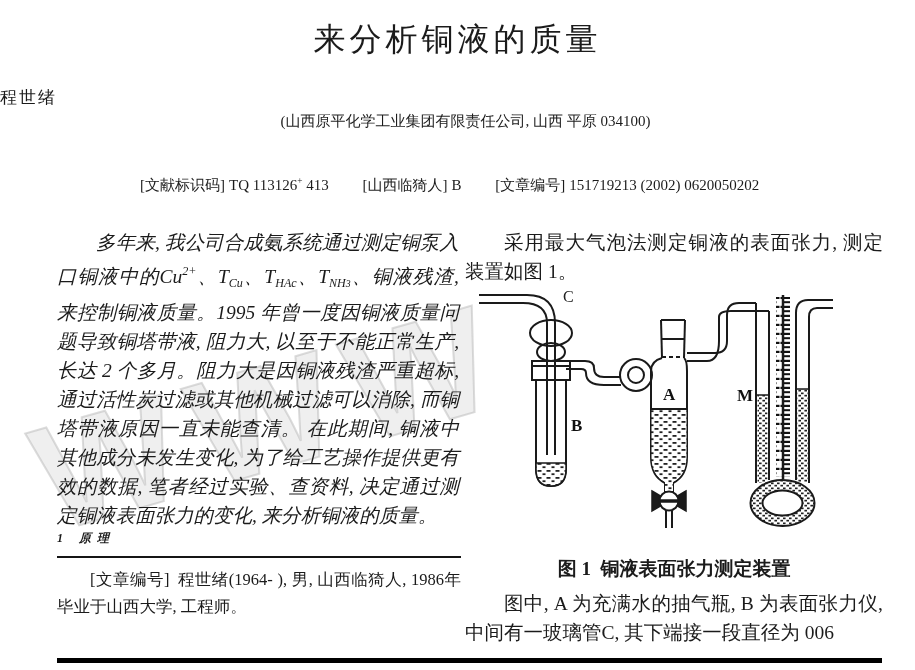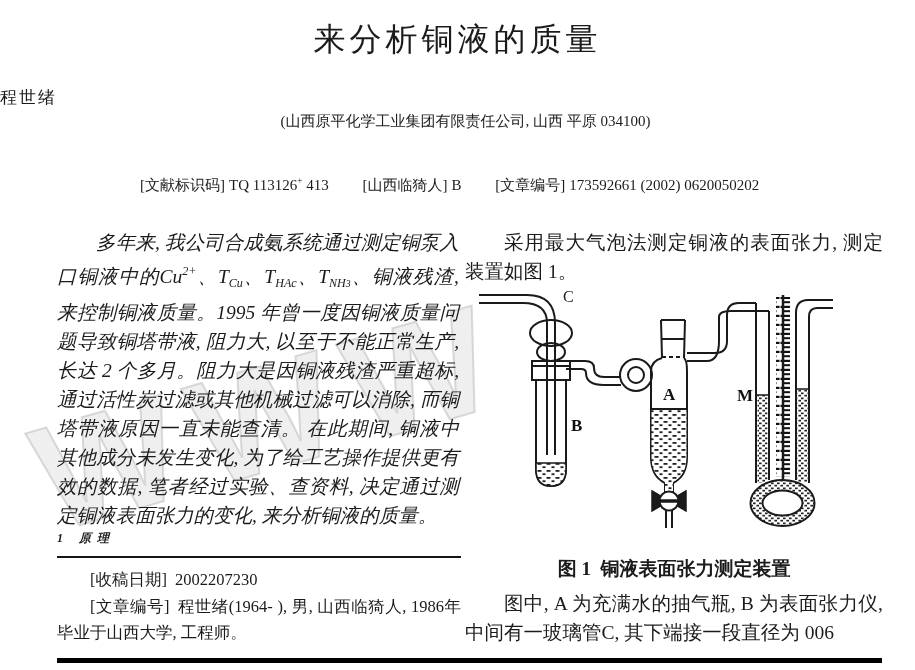--- a/index.html
+++ b/index.html
@@ -48,21 +48,21 @@
 
   <div class="watermark">WWW</div>
 
   <div class="title">来分析铜液的质量</div>
   <div class="author">程世绪</div>
   <div class="affiliation">(山西原平化学工业集团有限责任公司, 山西 平原  034100)</div>
 
   <div class="meta">
     <span class="group"><span>[文献标识码]</span><span class="val"><span>TQ 113126</span><sup class="s">+</sup><span> 413</span></span></span>
     <span class="group"><span>[山西临猗人]</span><span class="val">B</span></span>
-    <span class="group"><span>[文章编号]</span><span class="val">173592661 (2002) 0620050202</span></span>
+    <span class="group"><span>[文章编号]</span><span class="val">151719213 (2002) 0620050202</span></span>
   </div>
 
   <div class="col-left">
     <p class="body"><span>多年来, 我公司合成氨系统通过测定铜泵入口铜液中的Cu</span><sup class="s">2+</sup><span>、T</span><sub class="s">Cu</sub><span>、T</span><sub class="s">HAc</sub><span>、T</span><sub class="s">NH</sub><sub class="ss">3</sub><span>、铜液残渣, 来控制铜液质量。1995 年曾一度因铜液质量问题导致铜塔带液, 阻力大, 以至于不能正常生产, 长达 2 个多月。阻力大是因铜液残渣严重超标, 通过活性炭过滤或其他机械过滤可以消除, 而铜塔带液原因一直未能查清。 在此期间, 铜液中其他成分未发生变化, 为了给工艺操作提供更有效的数据, 笔者经过实验、查资料, 决定通过测定铜液表面张力的变化, 来分析铜液的质量。</span></p>
     <div class="section-head">
       <span class="num">1</span><span class="sec-title">原  理</span>
     </div>
   </div>
 
   <div class="col-right">
@@ -148,18 +148,17 @@
           <text class="figlabel" x="272" y="114">M</text>
         </g>
       </svg>
       <div class="caption">图 1  铜液表面张力测定装置</div>
     </div>
 
     <p class="body p2">图中, A 为充满水的抽气瓶, B 为表面张力仪, 中间有一玻璃管C, 其下端接一段直径为 006</p>
   </div>
 
   <div class="footnote">
-    <p><span class="lab">[收稿日期]</span><span>2002207230</span></p>
     <p><span class="lab">[文章编号]</span><span>程世绪(1964-  ), 男, 山西临猗人, 1986年毕业于山西大学, 工程师。</span></p>
   </div>
 
   <div class="bottom-bar"></div>
 </div>
 
 </body></html>

